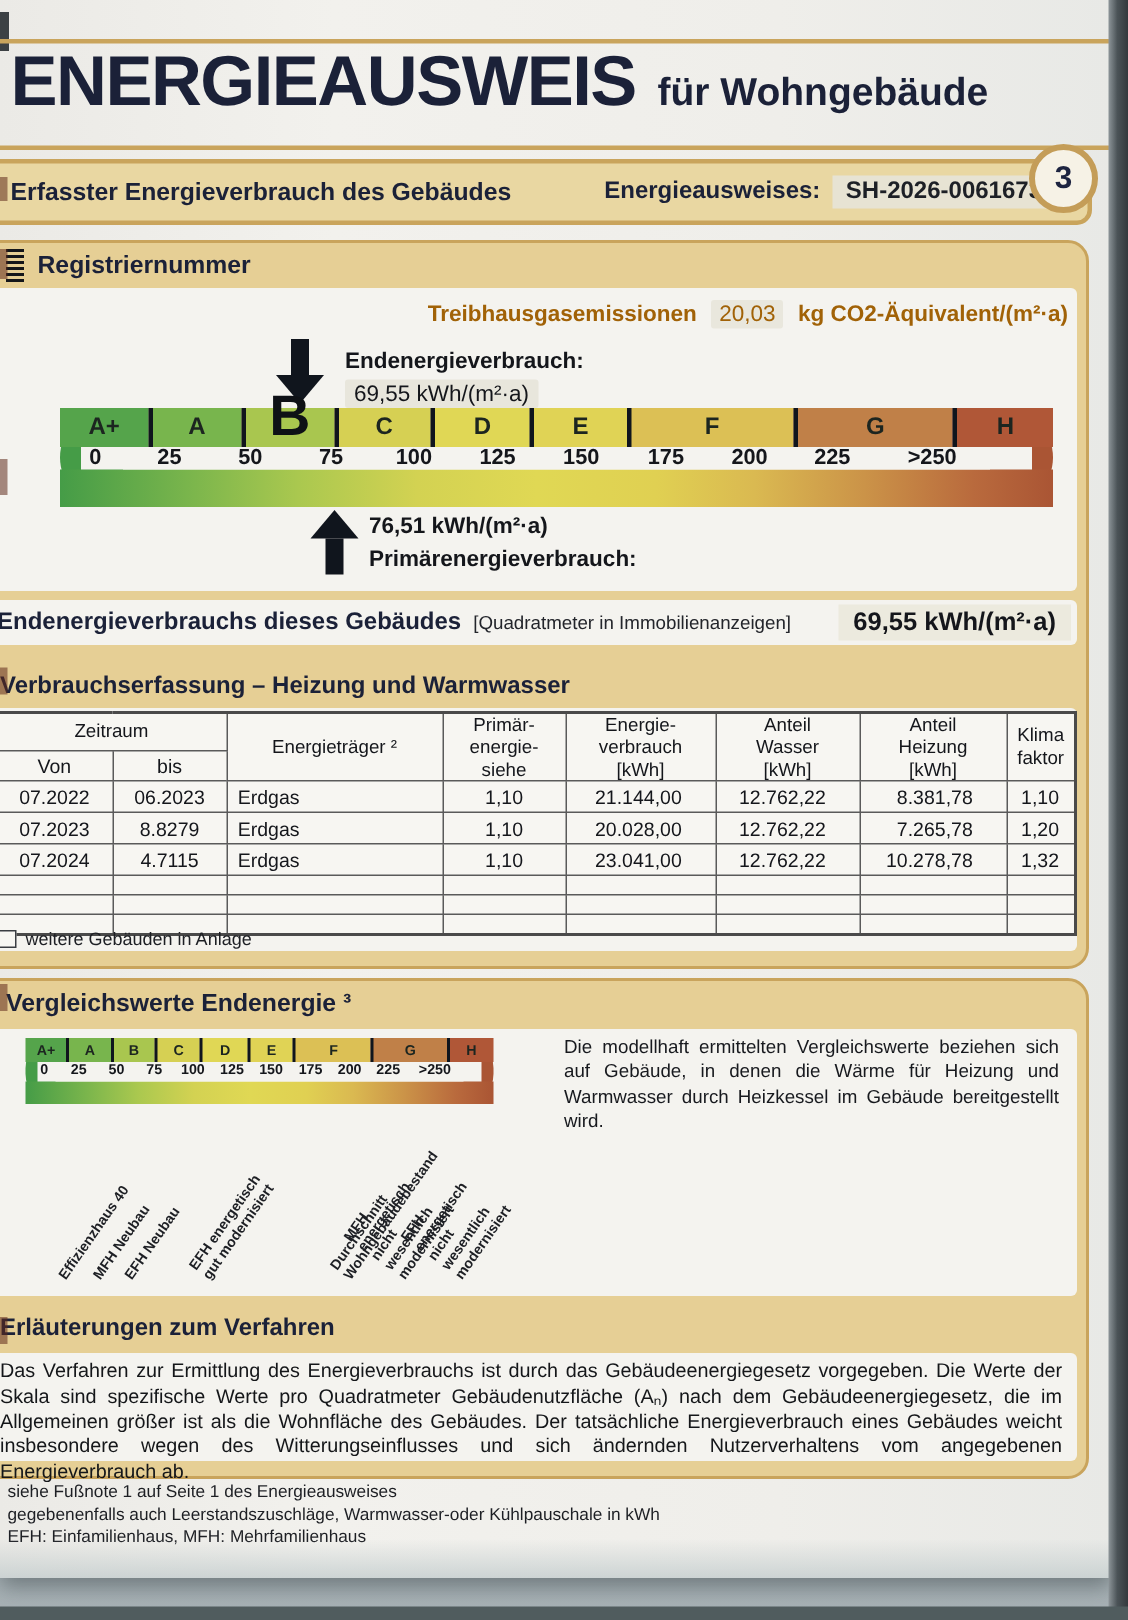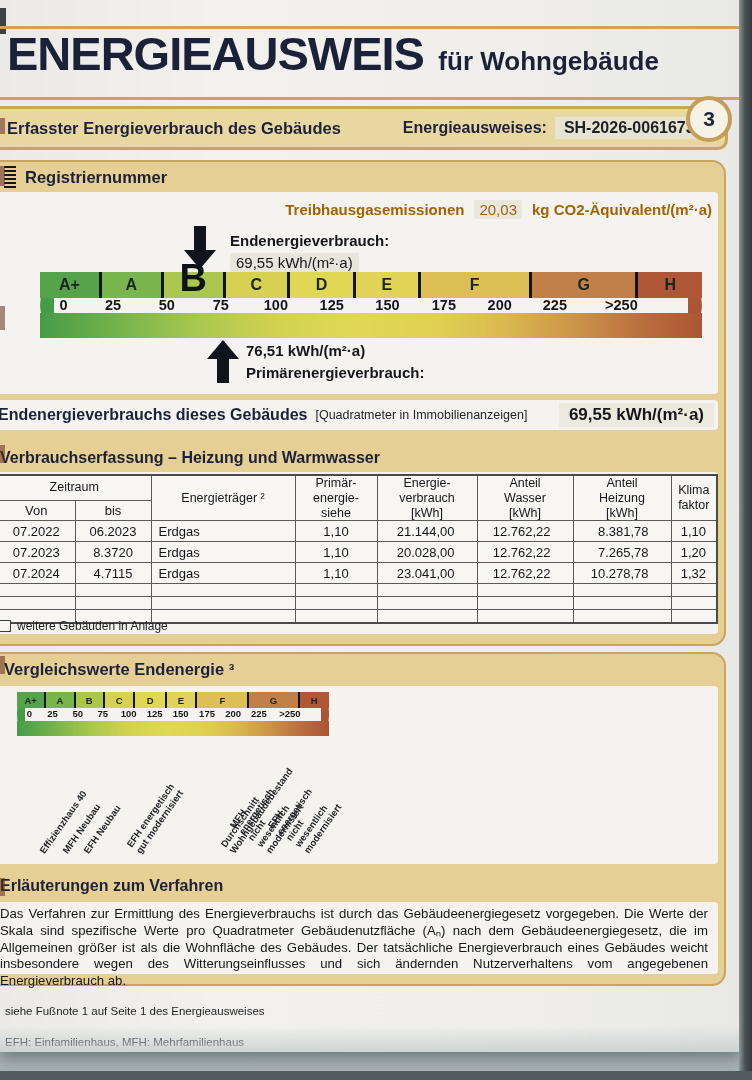--- a/index.html
+++ b/index.html
@@ -132,21 +132,21 @@
   .vg-text{position:absolute;left:382px;top:4px;width:330px;font-size:12.5px;line-height:1.3;color:#17191e;text-align:justify;}
   .vg-text p{margin:0 0 14px 0;}
 
   
   .head2-b{top:218px;}
   .white-c{top:248px;height:72px;}
   .erl-text{position:absolute;left:6px;top:4px;width:708px;font-size:13.2px;line-height:1.27;color:#141619;text-align:justify;}
 
   
   .footnotes{position:absolute;left:5px;top:988px;font-size:11.5px;line-height:1.3;color:#1d1f24;}
-  .footnotes div{white-space:nowrap;margin-top:16px;}
+  .footnotes div{white-space:nowrap;}
 </style>
 </head>
 <body>
 
 <div class="photo">
   <div class="paper">
 
     <div class="corner-mark"></div>
     <div class="goldrule" style="top:26px"></div>
 
@@ -287,21 +287,21 @@
             <td class="c-date">06.2023</td>
             <td class="c-left">Erdgas</td>
             <td class="c-mid">1,10</td>
             <td class="c-num">21.144,00</td>
             <td class="c-num">12.762,22</td>
             <td class="c-num">8.381,78</td>
             <td class="c-kl">1,10</td>
           </tr>
           <tr>
             <td class="c-date">07.2023</td>
-            <td class="c-date">8.3720</td>
+            <td class="c-date">8.8279</td>
             <td class="c-left">Erdgas</td>
             <td class="c-mid">1,10</td>
             <td class="c-num">20.028,00</td>
             <td class="c-num">12.762,22</td>
             <td class="c-num">7.265,78</td>
             <td class="c-kl">1,20</td>
           </tr>
           <tr>
             <td class="c-date">07.2024</td>
             <td class="c-date">4.7115</td>
@@ -411,31 +411,33 @@
 gut modernisiert</span>
           <span>Durchschnitt
 Wohngebäudebestand</span>
           <span>MFH energetisch nicht
 wesentlich modernisiert</span>
           <span>EFH energetisch nicht
 wesentlich modernisiert</span>
         </div>
 
         <div class="vg-text">
+          <p>Die modellhaft ermittelten Vergleichswerte beziehen sich auf Gebäude, in denen die Wärme für Heizung und Warmwasser durch Heizkessel im Gebäude bereitgestellt wird.</p>
         </div>
       </div>
 
       <div class="head2 head2-b">Erläuterungen zum Verfahren</div>
       <div class="whitebox white-c">
         <div class="erl-text">Das Verfahren zur Ermittlung des Energieverbrauchs ist durch das Gebäudeenergiegesetz vorgegeben. Die Werte der Skala sind spezifische Werte pro Quadratmeter Gebäudenutzfläche (Aₙ) nach dem Gebäudeenergiegesetz, die im Allgemeinen größer ist als die Wohnfläche des Gebäudes. Der tatsächliche Energieverbrauch eines Gebäudes weicht insbesondere wegen des Witterungseinflusses und sich ändernden Nutzerverhaltens vom angegebenen Energieverbrauch ab.</div>
       </div>
     </div>
 
     <div class="footnotes">
       <div>siehe Fußnote 1 auf Seite 1 des Energieausweises</div>
+      <div>gegebenenfalls auch Leerstandszuschläge, Warmwasser-oder Kühlpauschale in kWh</div>
       <div>EFH: Einfamilienhaus, MFH: Mehrfamilienhaus</div>
     </div>
 
     <div class="em" style="top:118px;height:16px"></div>
     <div class="em" style="top:166px;height:20px"></div>
     <div class="em" style="top:306px;height:24px"></div>
     <div class="em" style="top:445px;height:18px"></div>
     <div class="em" style="top:656px;height:18px"></div>
     <div class="em" style="top:878px;height:18px"></div>
   </div>

